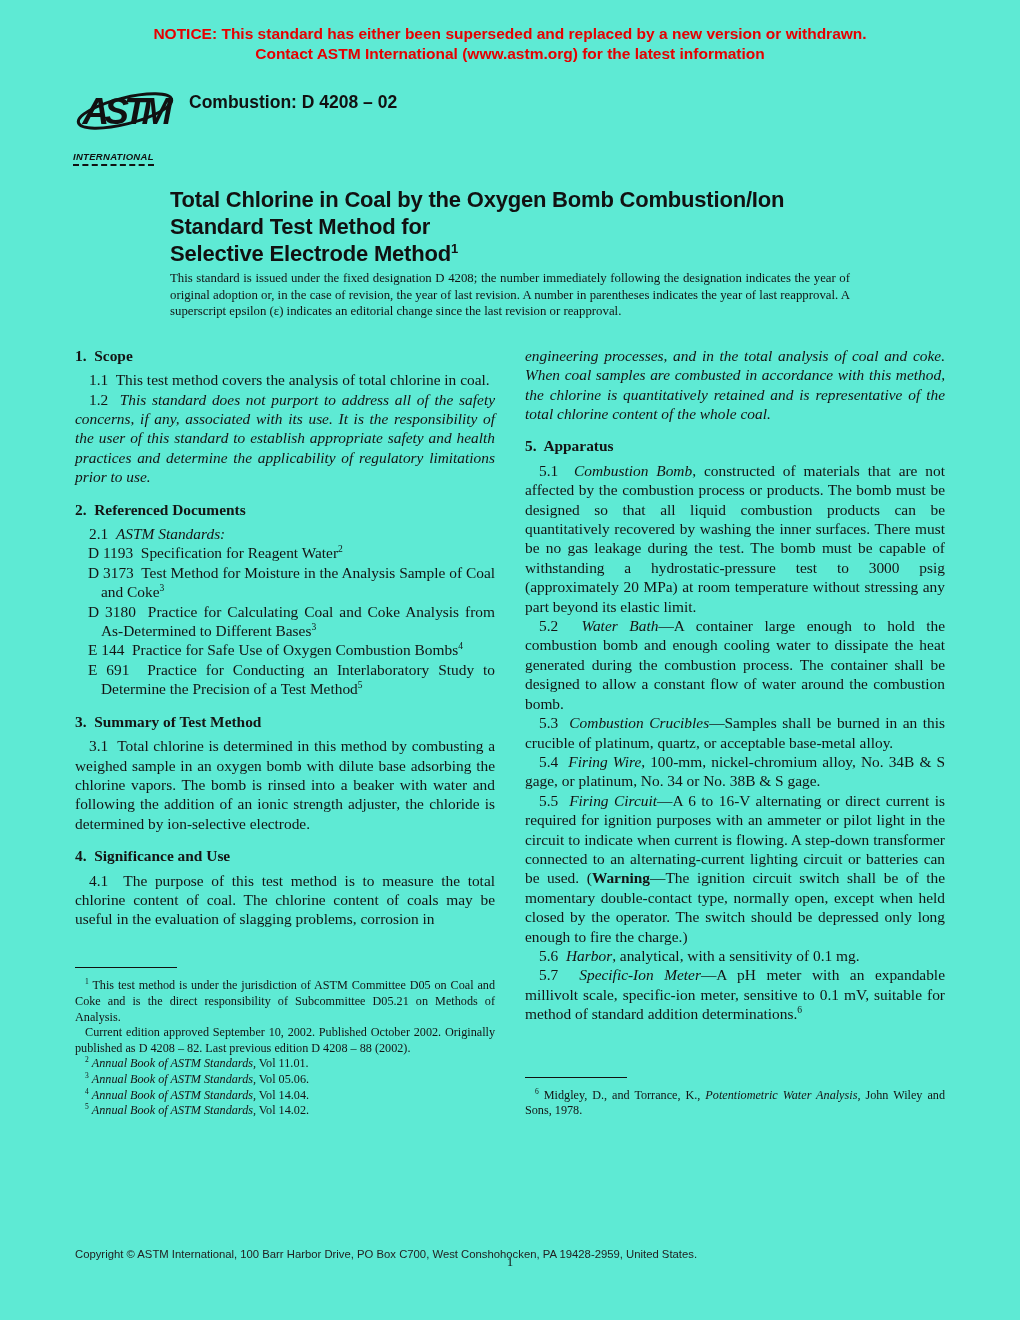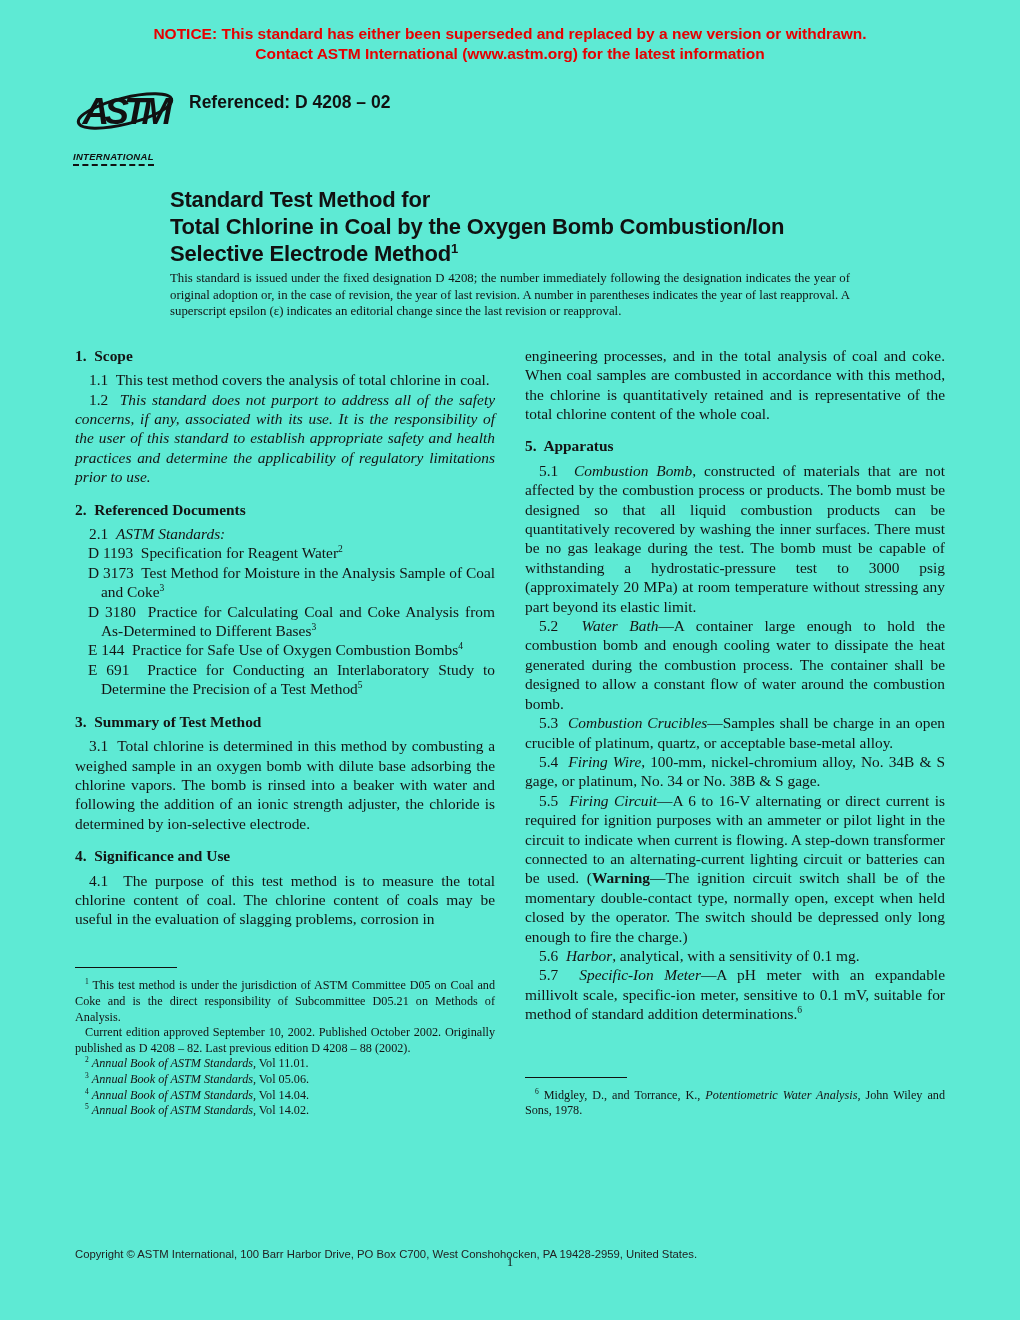--- a/index.html
+++ b/index.html
@@ -28,21 +28,21 @@
     font-size:22px;line-height:27px;letter-spacing:-.2px;color:#111;}
   .title-block sup{font-size:13px;}
   
   .issued{margin:3px 0 0 170px;width:680px;font-size:12.8px;line-height:16.6px;text-align:justify;}
   
   .columns{display:flex;gap:30px;margin:26px 75px 0 75px;}
   .col{width:420px;height:773px;display:flex;flex-direction:column;}
   .sec-heading{font-weight:bold;font-size:15.4px;line-height:19.4px;margin:13px 0 5px 0;white-space:pre-wrap;}
   .col > :first-child{margin-top:0;}
   .para{margin:0;font-size:15.4px;line-height:19.4px;text-align:justify;text-indent:14px;}
-  .para.noindent{text-indent:0;}
+  .para.noindent{text-indent:0;font-style:italic;}
   .ref{margin:0;font-size:15.4px;line-height:19.4px;text-align:justify;padding-left:26px;text-indent:-13px;}
   sup{font-size:.62em;line-height:0;}
   
   .fn-block{margin-top:auto;}
   .fn-rule{width:102px;border-top:1.5px solid #111;margin-bottom:10px;}
   .fn{margin:0;font-size:12.2px;line-height:15.6px;text-align:justify;text-indent:10px;}
   
   .copyright{position:absolute;left:75px;top:1248px;font-family:"Liberation Sans",sans-serif;
     font-size:11.3px;color:#222;}
   .pageno{position:absolute;left:0;right:0;top:1254px;text-align:center;font-size:13px;}
@@ -59,28 +59,28 @@
 
   <div class="header-row">
     <div class="logo">
       <svg width="104" height="62" viewBox="0 0 104 62">
         <text class="logo-astm" x="52" y="44" text-anchor="middle">ASTM</text>
         <ellipse class="logo-orbit" cx="52" cy="31" rx="48" ry="13" transform="rotate(-14 52 31)"></ellipse>
       </svg>
       <div class="logo-intl">INTERNATIONAL</div>
     </div>
     <div class="designation">
-      <span>Referenced:</span>
+      <span>Combustion:</span>
       <span>D 4208 – 02</span>
     </div>
   </div>
 
   <div class="title-block">
+    <div>Total Chlorine in Coal by the Oxygen Bomb Combustion/Ion</div>
     <div>Standard Test Method for</div>
-    <div>Total Chlorine in Coal by the Oxygen Bomb Combustion/Ion</div>
     <div><span>Selective Electrode Method</span><sup>1</sup></div>
   </div>
 
   <p class="issued">This standard is issued under the fixed designation D 4208; the number immediately following the designation indicates the year of original adoption or, in the case of revision, the year of last revision. A number in parentheses indicates the year of last reapproval. A superscript epsilon (ε) indicates an editorial change since the last revision or reapproval.</p>
 
   <div class="columns">
     <div class="col" id="col-left">
         <div class="sec-heading">1.&nbsp; Scope</div>
         <p class="para"><span>1.1&nbsp; This test method covers the analysis of total chlorine in coal.</span></p>
         <p class="para"><span>1.2&nbsp; </span><i>This standard does not purport to address all of the safety concerns, if any, associated with its use. It is the responsibility of the user of this standard to establish appropriate safety and health practices and determine the applicability of regulatory limitations prior to use.</i></p>
@@ -103,21 +103,21 @@
           <p class="fn"><sup>3</sup><span> </span><i>Annual Book of ASTM Standards,</i><span> Vol 05.06.</span></p>
           <p class="fn"><sup>4</sup><span> </span><i>Annual Book of ASTM Standards,</i><span> Vol 14.04.</span></p>
           <p class="fn"><sup>5</sup><span> </span><i>Annual Book of ASTM Standards,</i><span> Vol 14.02.</span></p>
         </div>
       </div>
     <div class="col" id="col-right">
         <p class="para noindent"><span>engineering processes, and in the total analysis of coal and coke. When coal samples are combusted in accordance with this method, the chlorine is quantitatively retained and is representative of the total chlorine content of the whole coal.</span></p>
         <div class="sec-heading">5.&nbsp; Apparatus</div>
         <p class="para"><span>5.1&nbsp; </span><i>Combustion Bomb</i><span>, constructed of materials that are not affected by the combustion process or products. The bomb must be designed so that all liquid combustion products can be quantitatively recovered by washing the inner surfaces. There must be no gas leakage during the test. The bomb must be capable of withstanding a hydrostatic-pressure test to 3000 psig (approximately 20 MPa) at room temperature without stressing any part beyond its elastic limit.</span></p>
         <p class="para"><span>5.2&nbsp; </span><i>Water Bath</i><span>—A container large enough to hold the combustion bomb and enough cooling water to dissipate the heat generated during the combustion process. The container shall be designed to allow a constant flow of water around the combustion bomb.</span></p>
-        <p class="para"><span>5.3&nbsp; </span><i>Combustion Crucibles</i><span>—Samples shall be charge in an open crucible of platinum, quartz, or acceptable base-metal alloy.</span></p>
+        <p class="para"><span>5.3&nbsp; </span><i>Combustion Crucibles</i><span>—Samples shall be burned in an this crucible of platinum, quartz, or acceptable base-metal alloy.</span></p>
         <p class="para"><span>5.4&nbsp; </span><i>Firing Wire</i><span>, 100-mm, nickel-chromium alloy, No. 34B &amp; S gage, or platinum, No. 34 or No. 38B &amp; S gage.</span></p>
         <p class="para"><span>5.5&nbsp; </span><i>Firing Circuit</i><span>—A 6 to 16-V alternating or direct current is required for ignition purposes with an ammeter or pilot light in the circuit to indicate when current is flowing. A step-down transformer connected to an alternating-current lighting circuit or batteries can be used. (</span><b>Warning</b><span>—The ignition circuit switch shall be of the momentary double-contact type, normally open, except when held closed by the operator. The switch should be depressed only long enough to fire the charge.)</span></p>
         <p class="para"><span>5.6&nbsp; </span><i>Harbor</i><span>, analytical, with a sensitivity of 0.1 mg.</span></p>
         <p class="para"><span>5.7&nbsp; </span><i>Specific-Ion Meter</i><span>—A pH meter with an expandable millivolt scale, specific-ion meter, sensitive to 0.1 mV, suitable for method of standard addition determinations.</span><sup>6</sup></p>
         <div class="fn-block">
           <div class="fn-rule"></div>
           <p class="fn"><sup>6</sup><span> Midgley, D., and Torrance, K., </span><i>Potentiometric Water Analysis,</i><span> John Wiley and Sons, 1978.</span></p>
         </div>
       </div>
   </div>

